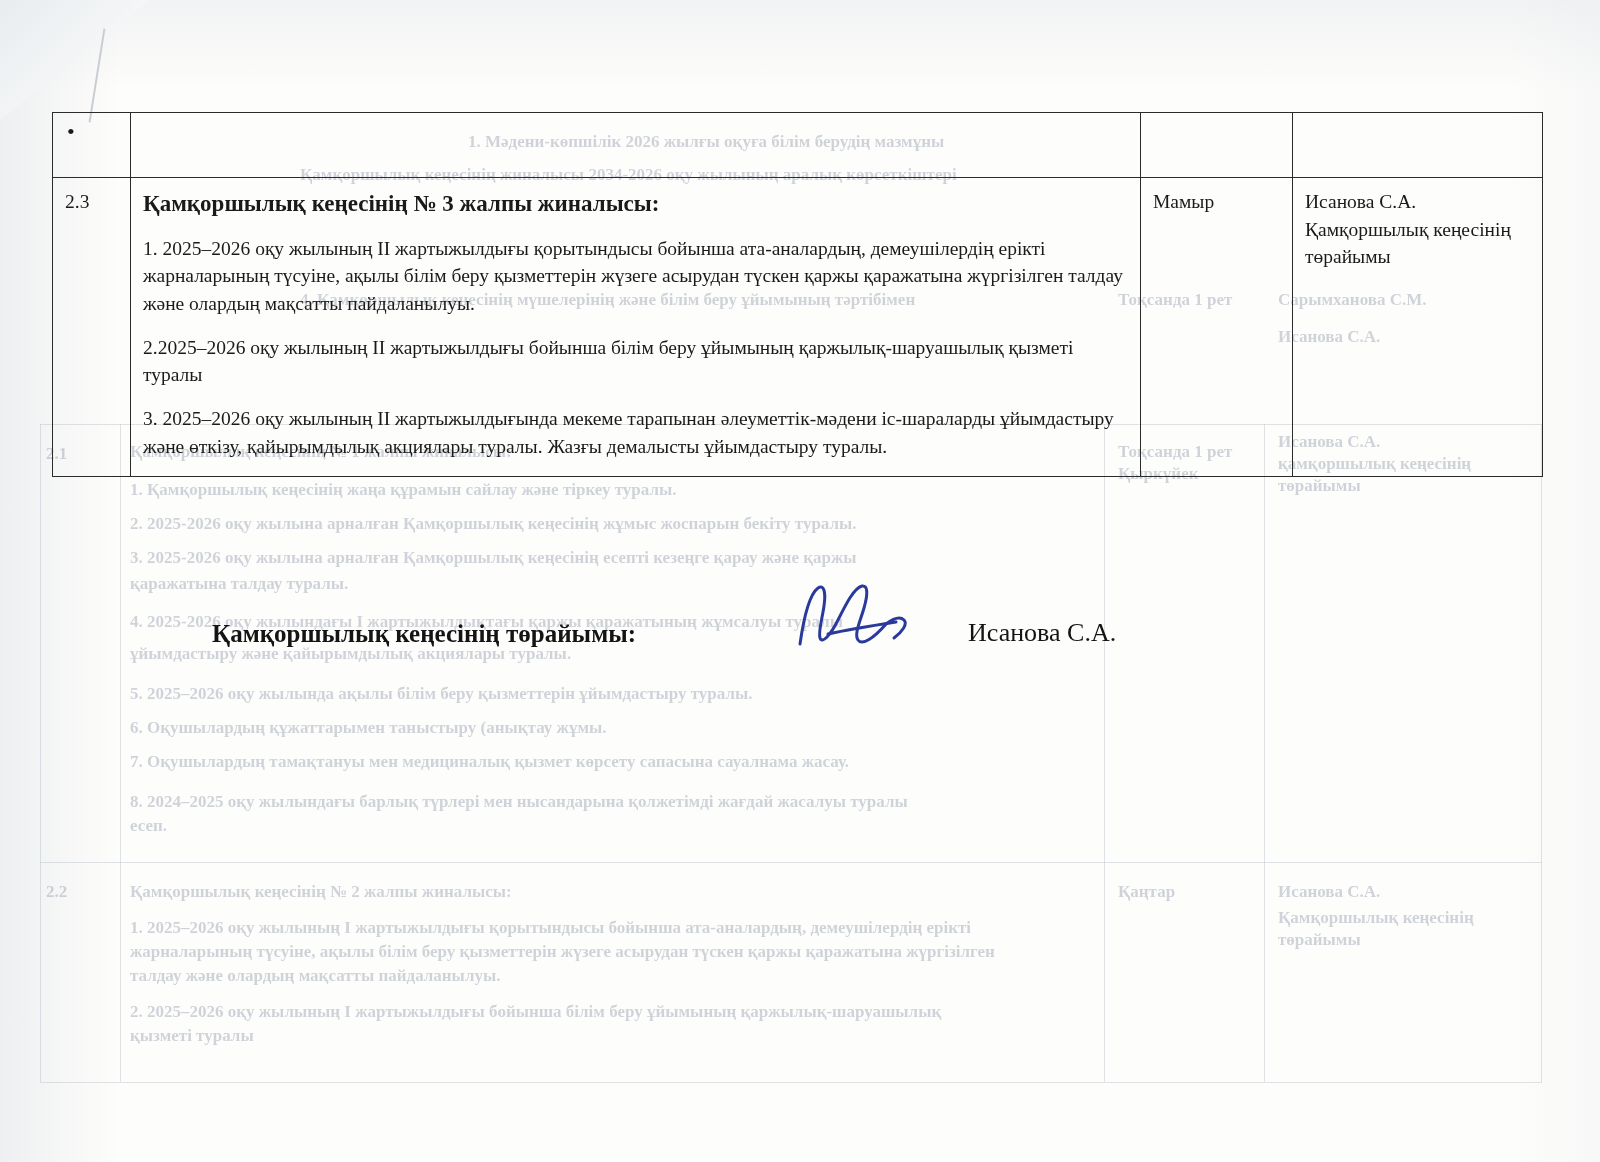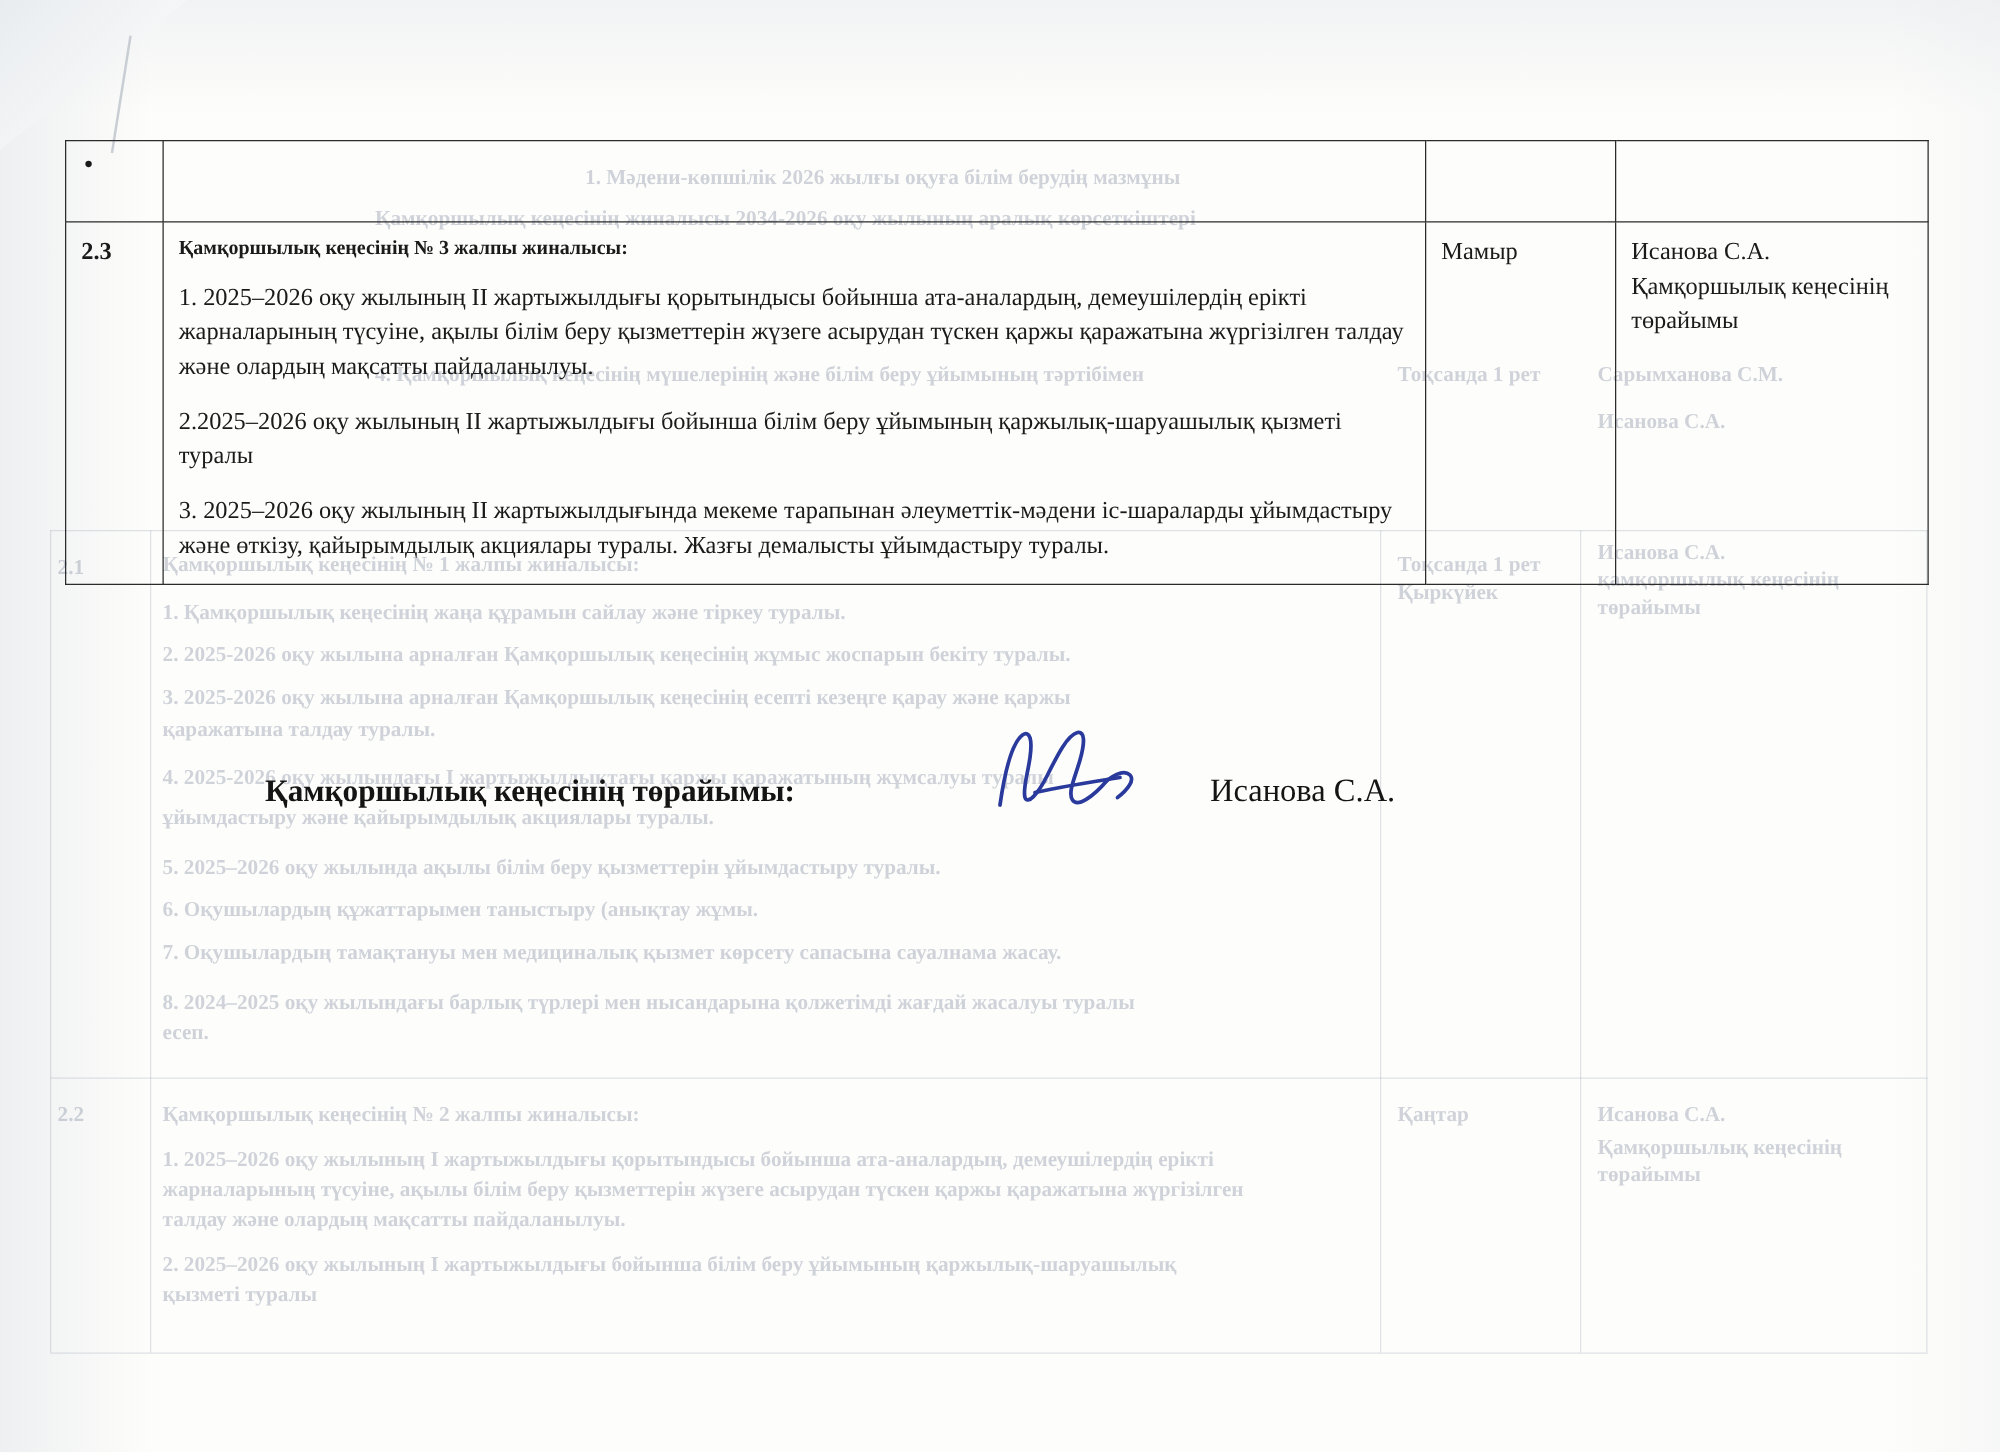--- a/index.html
+++ b/index.html
@@ -90,29 +90,29 @@
 
   .row-top td { height: 52px; padding-top: 6px; padding-bottom: 6px; }
   .bullet {
     display: inline-block;
     font-size: 22px;
     line-height: 1;
     margin-left: 2px;
   }
   .hdr {
     font-weight: bold;
-    font-size: 16px;
+    font-size: 23px;
     margin: 0 0 14px 0;
   }
   .p {
     margin: 0 0 16px 0;
     text-align: left;
   }
   .p:last-child { margin-bottom: 0; }
-  .cell-num { font-size: 20px; padding-top: 22px; font-weight: bold; }
+  .cell-num { font-size: 20px; padding-top: 22px; }
   .cell-month { font-size: 20px; padding-top: 22px; }
   .cell-resp { font-size: 19.5px; padding-top: 22px; line-height: 1.38; }
 
   
   .sig-label {
     position: absolute;
     left: 212px;
     top: 620px;
     font-size: 25px;
     font-weight: bold;

